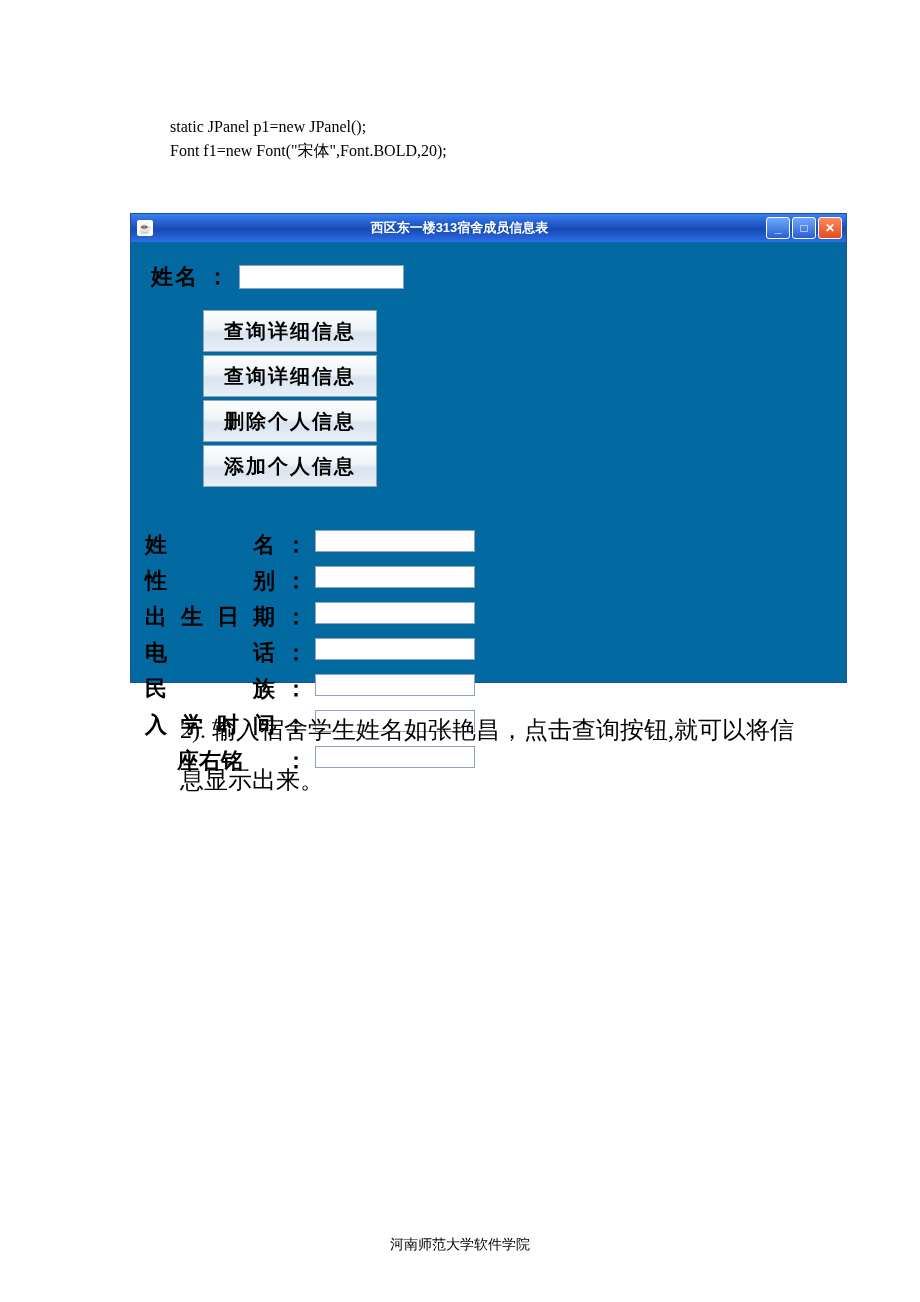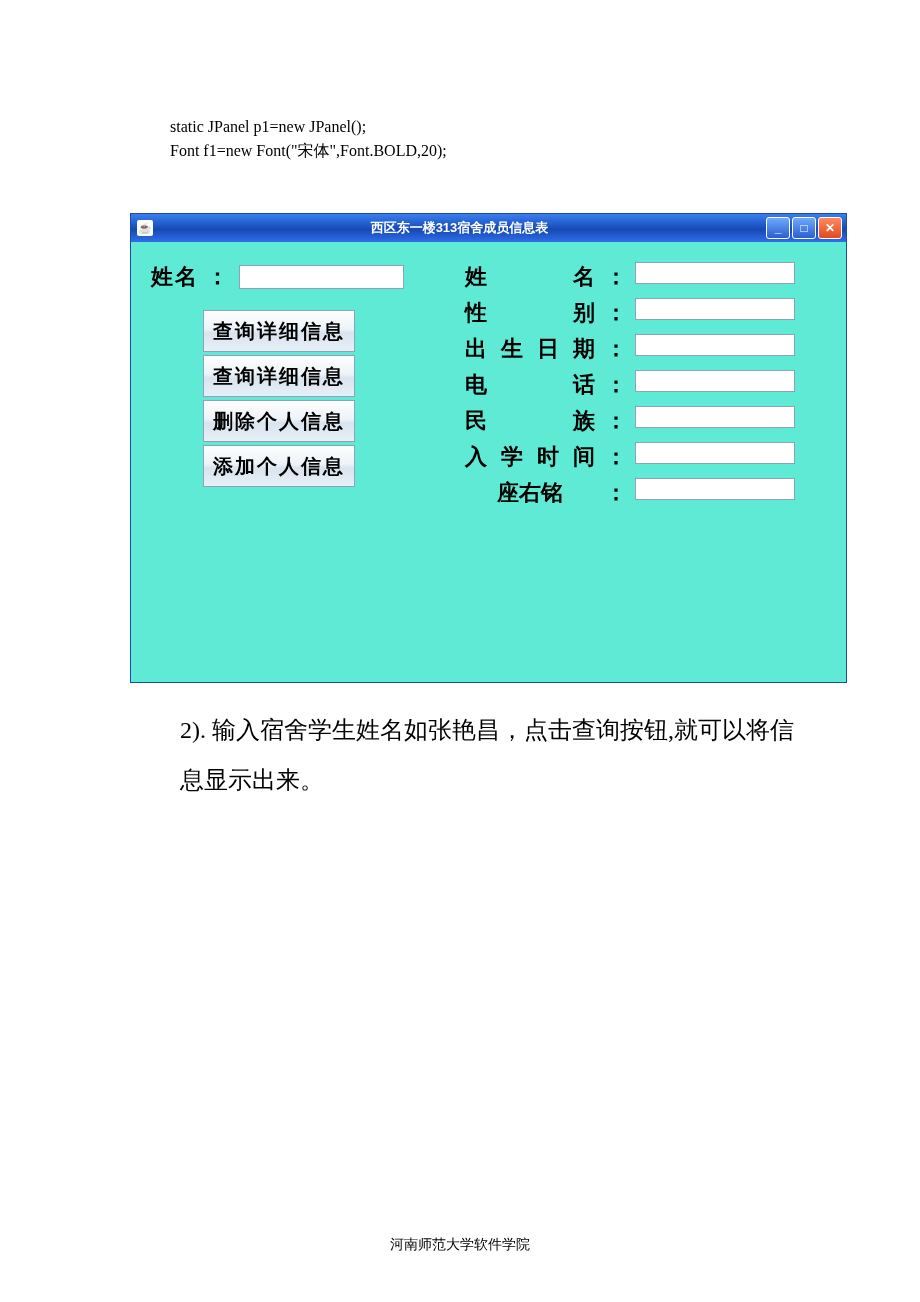--- a/index.html
+++ b/index.html
@@ -63,25 +63,26 @@
     align-items:center;
     justify-content:center;
     font-family: sans-serif;
     font-weight: bold;
     font-size: 12px;
     color:#fff;
   }
   .winbtn.min, .winbtn.max { background: linear-gradient(to bottom,#6fa9ff,#2a5fd0); }
   .winbtn.close { background: linear-gradient(to bottom,#ff8a5e,#e04a1f); }
   .window-body {
-    background: #5eead4;
+    background: #0369a1;
     height: 420px;
     padding: 20px 14px 0 14px;
     display: flex;
     gap: 40px;
+    flex-direction: column;
   }
   .left-col { width: 280px; }
   .search-row {
     display:flex;
     align-items:center;
     gap:8px;
     margin-bottom: 18px;
   }
   .lbl-left {
     font-size: 22px;
@@ -95,21 +96,21 @@
     height: 24px;
     border: 1px solid #8ca3bb;
     background: #fff;
     box-sizing: border-box;
     font-size: 14px;
     padding: 2px 4px;
   }
   .btn-stack { margin-left: 58px; }
   .jbutton {
     display:block;
-    width: 152px;
+    width: 174px;
     height: 42px;
     margin-bottom: 3px;
     border: 1px solid #8ca3bb;
     background: linear-gradient(to bottom, #fdfefe 0%, #eef3f8 45%, #d9e4ef 55%, #e8eff7 100%);
     font-size: 20px;
     font-family: "SimSun","宋体",serif;
     font-weight: bold;
     letter-spacing: 2px;
     color: #000;
     cursor: pointer;

